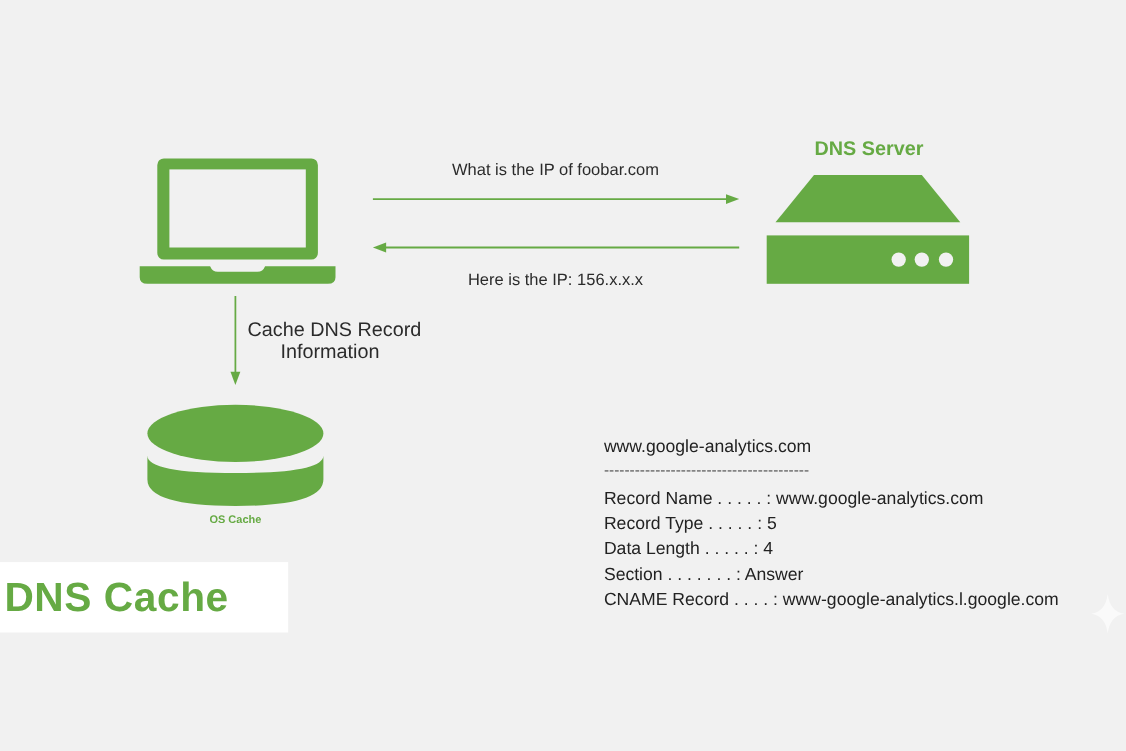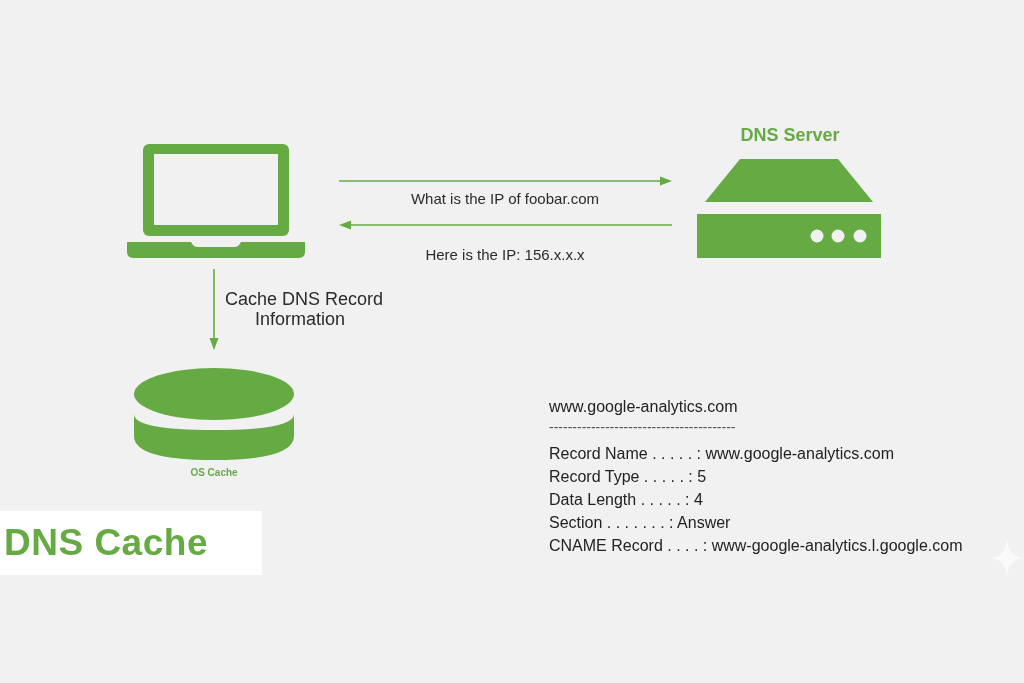--- a/index.html
+++ b/index.html
@@ -33,21 +33,21 @@
 <svg class="abs" style="left:126px;top:142px" width="180" height="118" viewBox="0 0 180 118">
   <rect x="17" y="2" width="146" height="92" rx="6" fill="#66aa44"></rect>
   <rect x="28" y="12" width="124" height="71" fill="#f1f1f1"></rect>
   <path d="M1 100 H65 Q67 105 72 105 H108 Q113 105 115 100 H179 V110 Q179 116 172 116 H8 Q1 116 1 110 Z" fill="#66aa44"></path>
 </svg>
 
 <svg class="abs" style="left:338px;top:174px" width="335" height="14">
   <line x1="1" y1="7" x2="324" y2="7" stroke="#66aa44" stroke-width="1.6"></line>
   <polygon points="334,7 322,2.5 322,11.5" fill="#66aa44"></polygon>
 </svg>
-<div class="abs label center" style="left:340px;top:146px;width:330px;margin-top:44px;">What is the IP of foobar.com</div>
+<div class="abs label center" style="left:340px;top:146px;width:330px;">What is the IP of foobar.com</div>
 
 <svg class="abs" style="left:338px;top:218px" width="335" height="14">
   <line x1="11" y1="7" x2="334" y2="7" stroke="#66aa44" stroke-width="1.6"></line>
   <polygon points="1,7 13,2.5 13,11.5" fill="#66aa44"></polygon>
 </svg>
 <div class="abs label center" style="left:340px;top:246px;width:330px;">Here is the IP: 156.x.x.x</div>
 
 <div class="abs green center" style="left:700px;top:125px;width:180px;font-size:18px;font-weight:bold;">DNS Server</div>
 <svg class="abs" style="left:695px;top:155px" width="190" height="105" viewBox="0 0 190 105">
   <polygon points="45,4 143,4 178,47 10,47" fill="#66aa44"></polygon>

